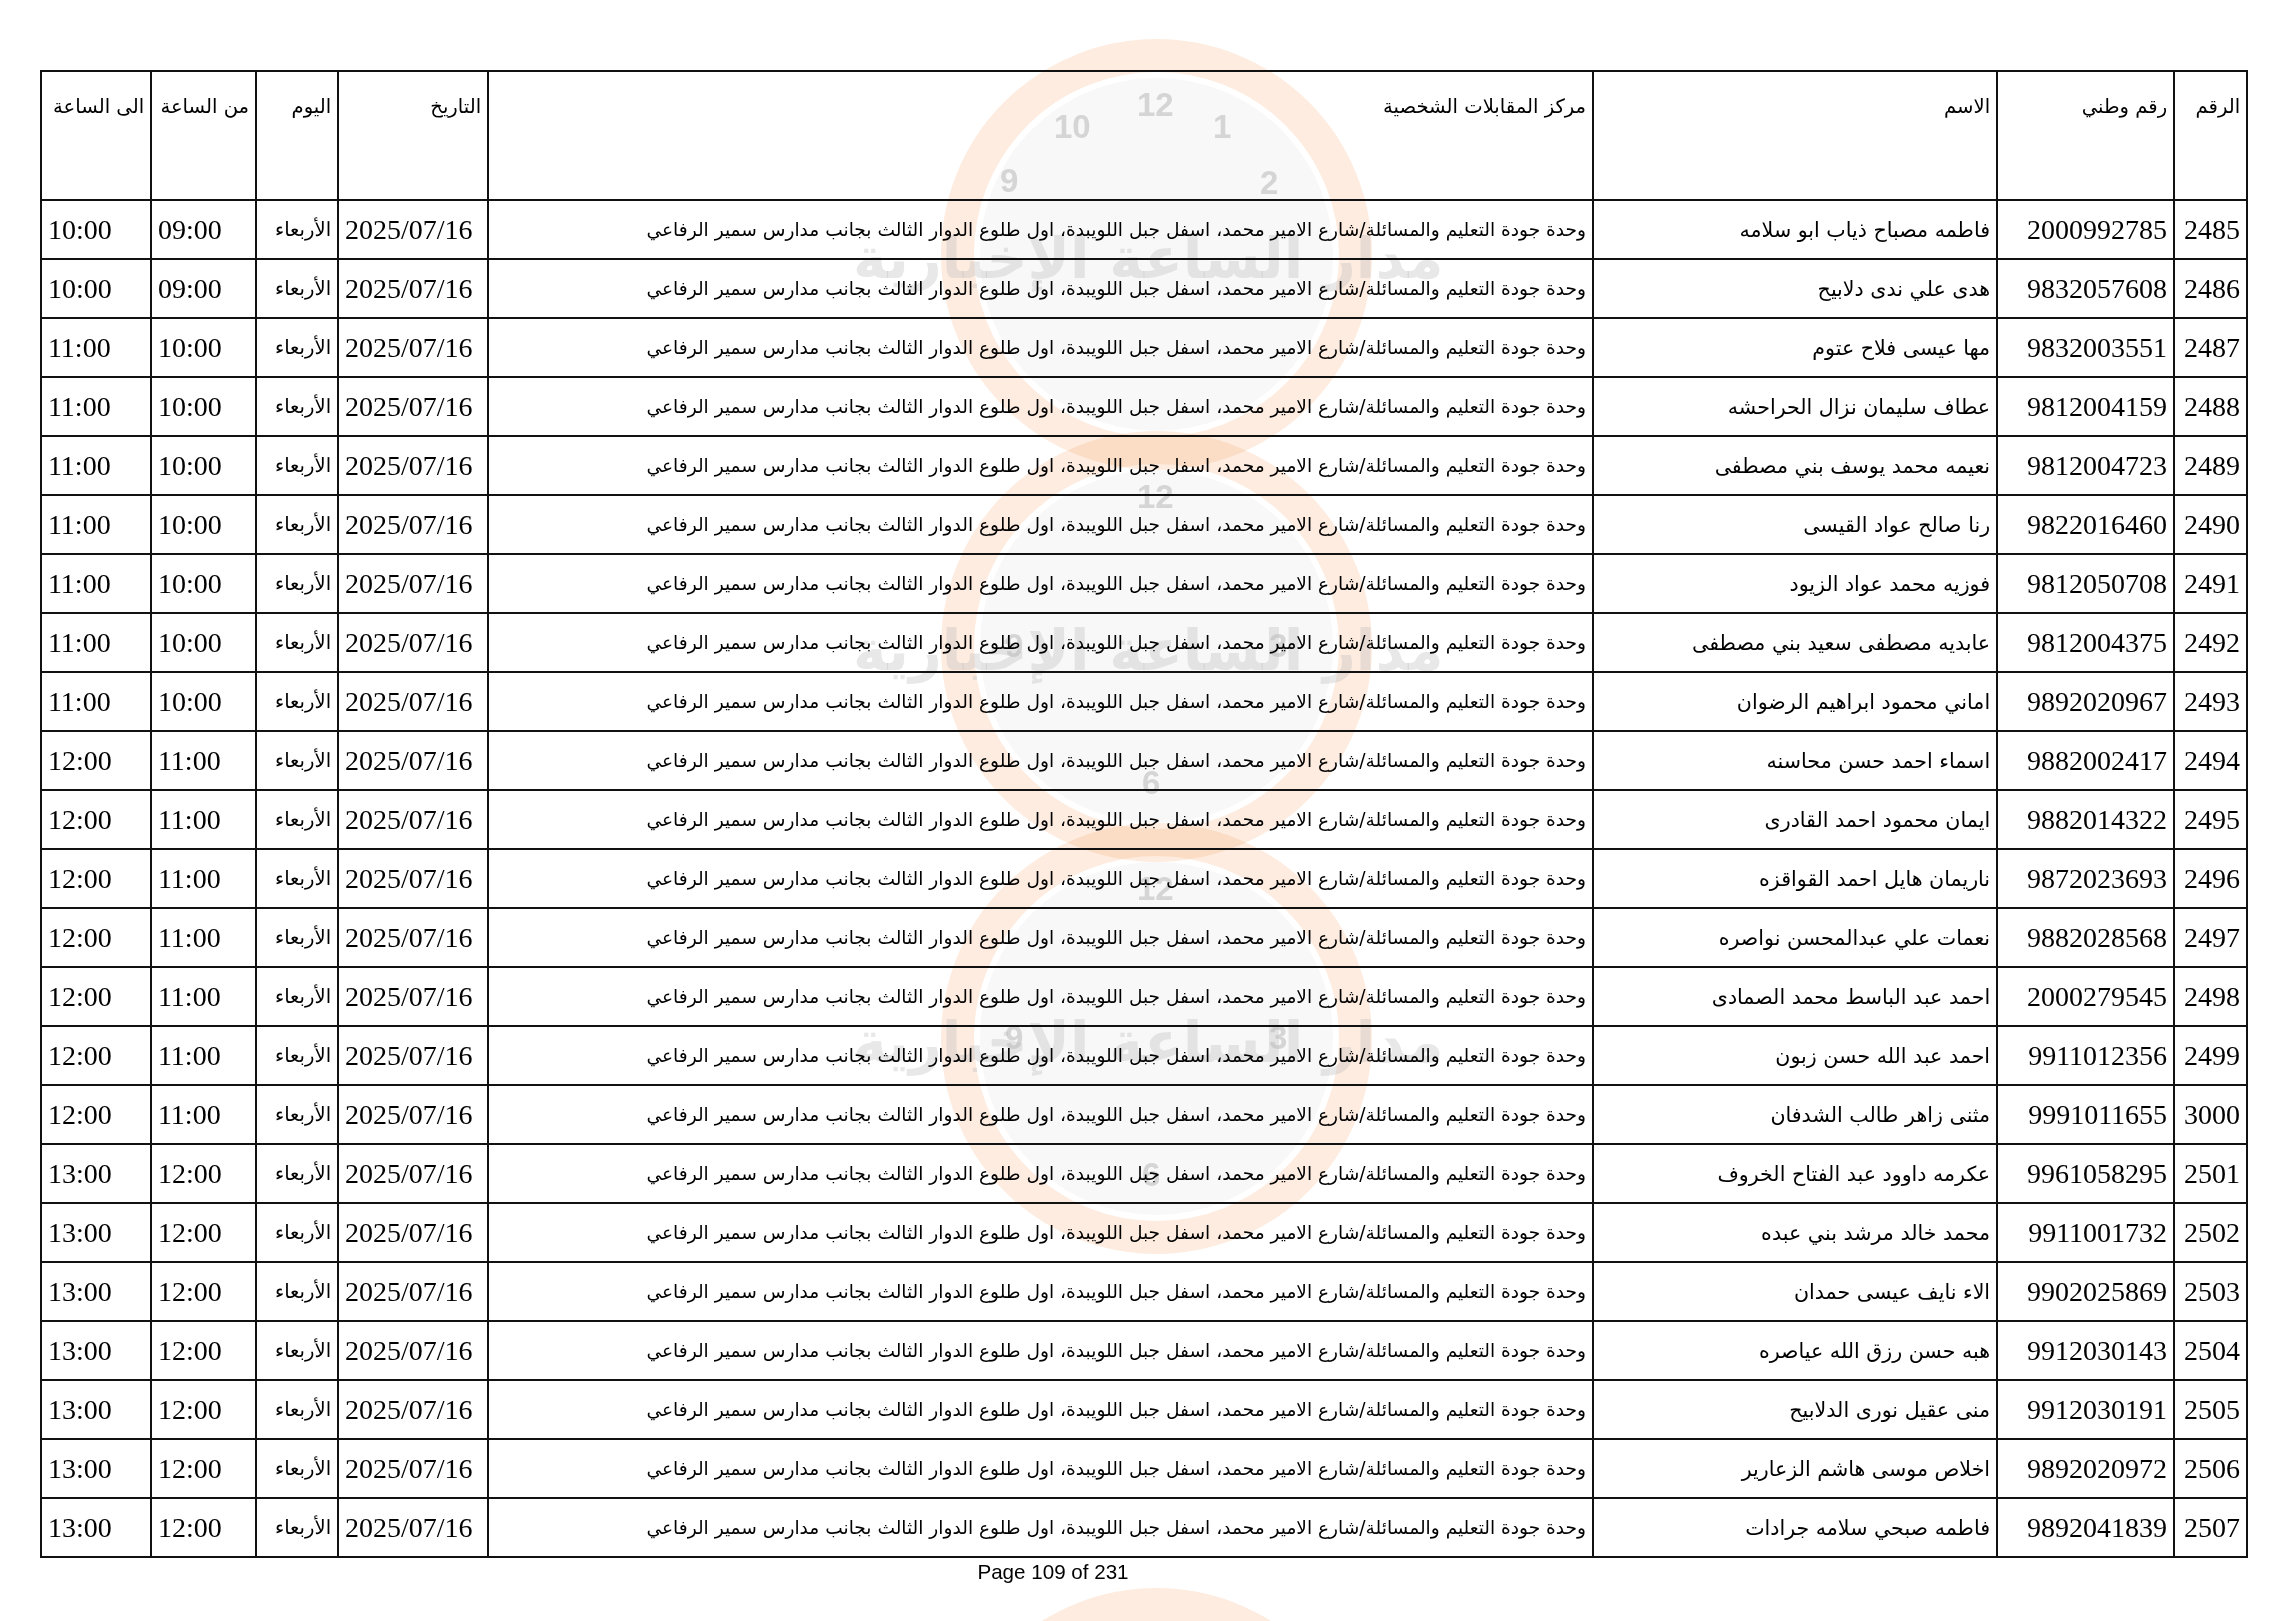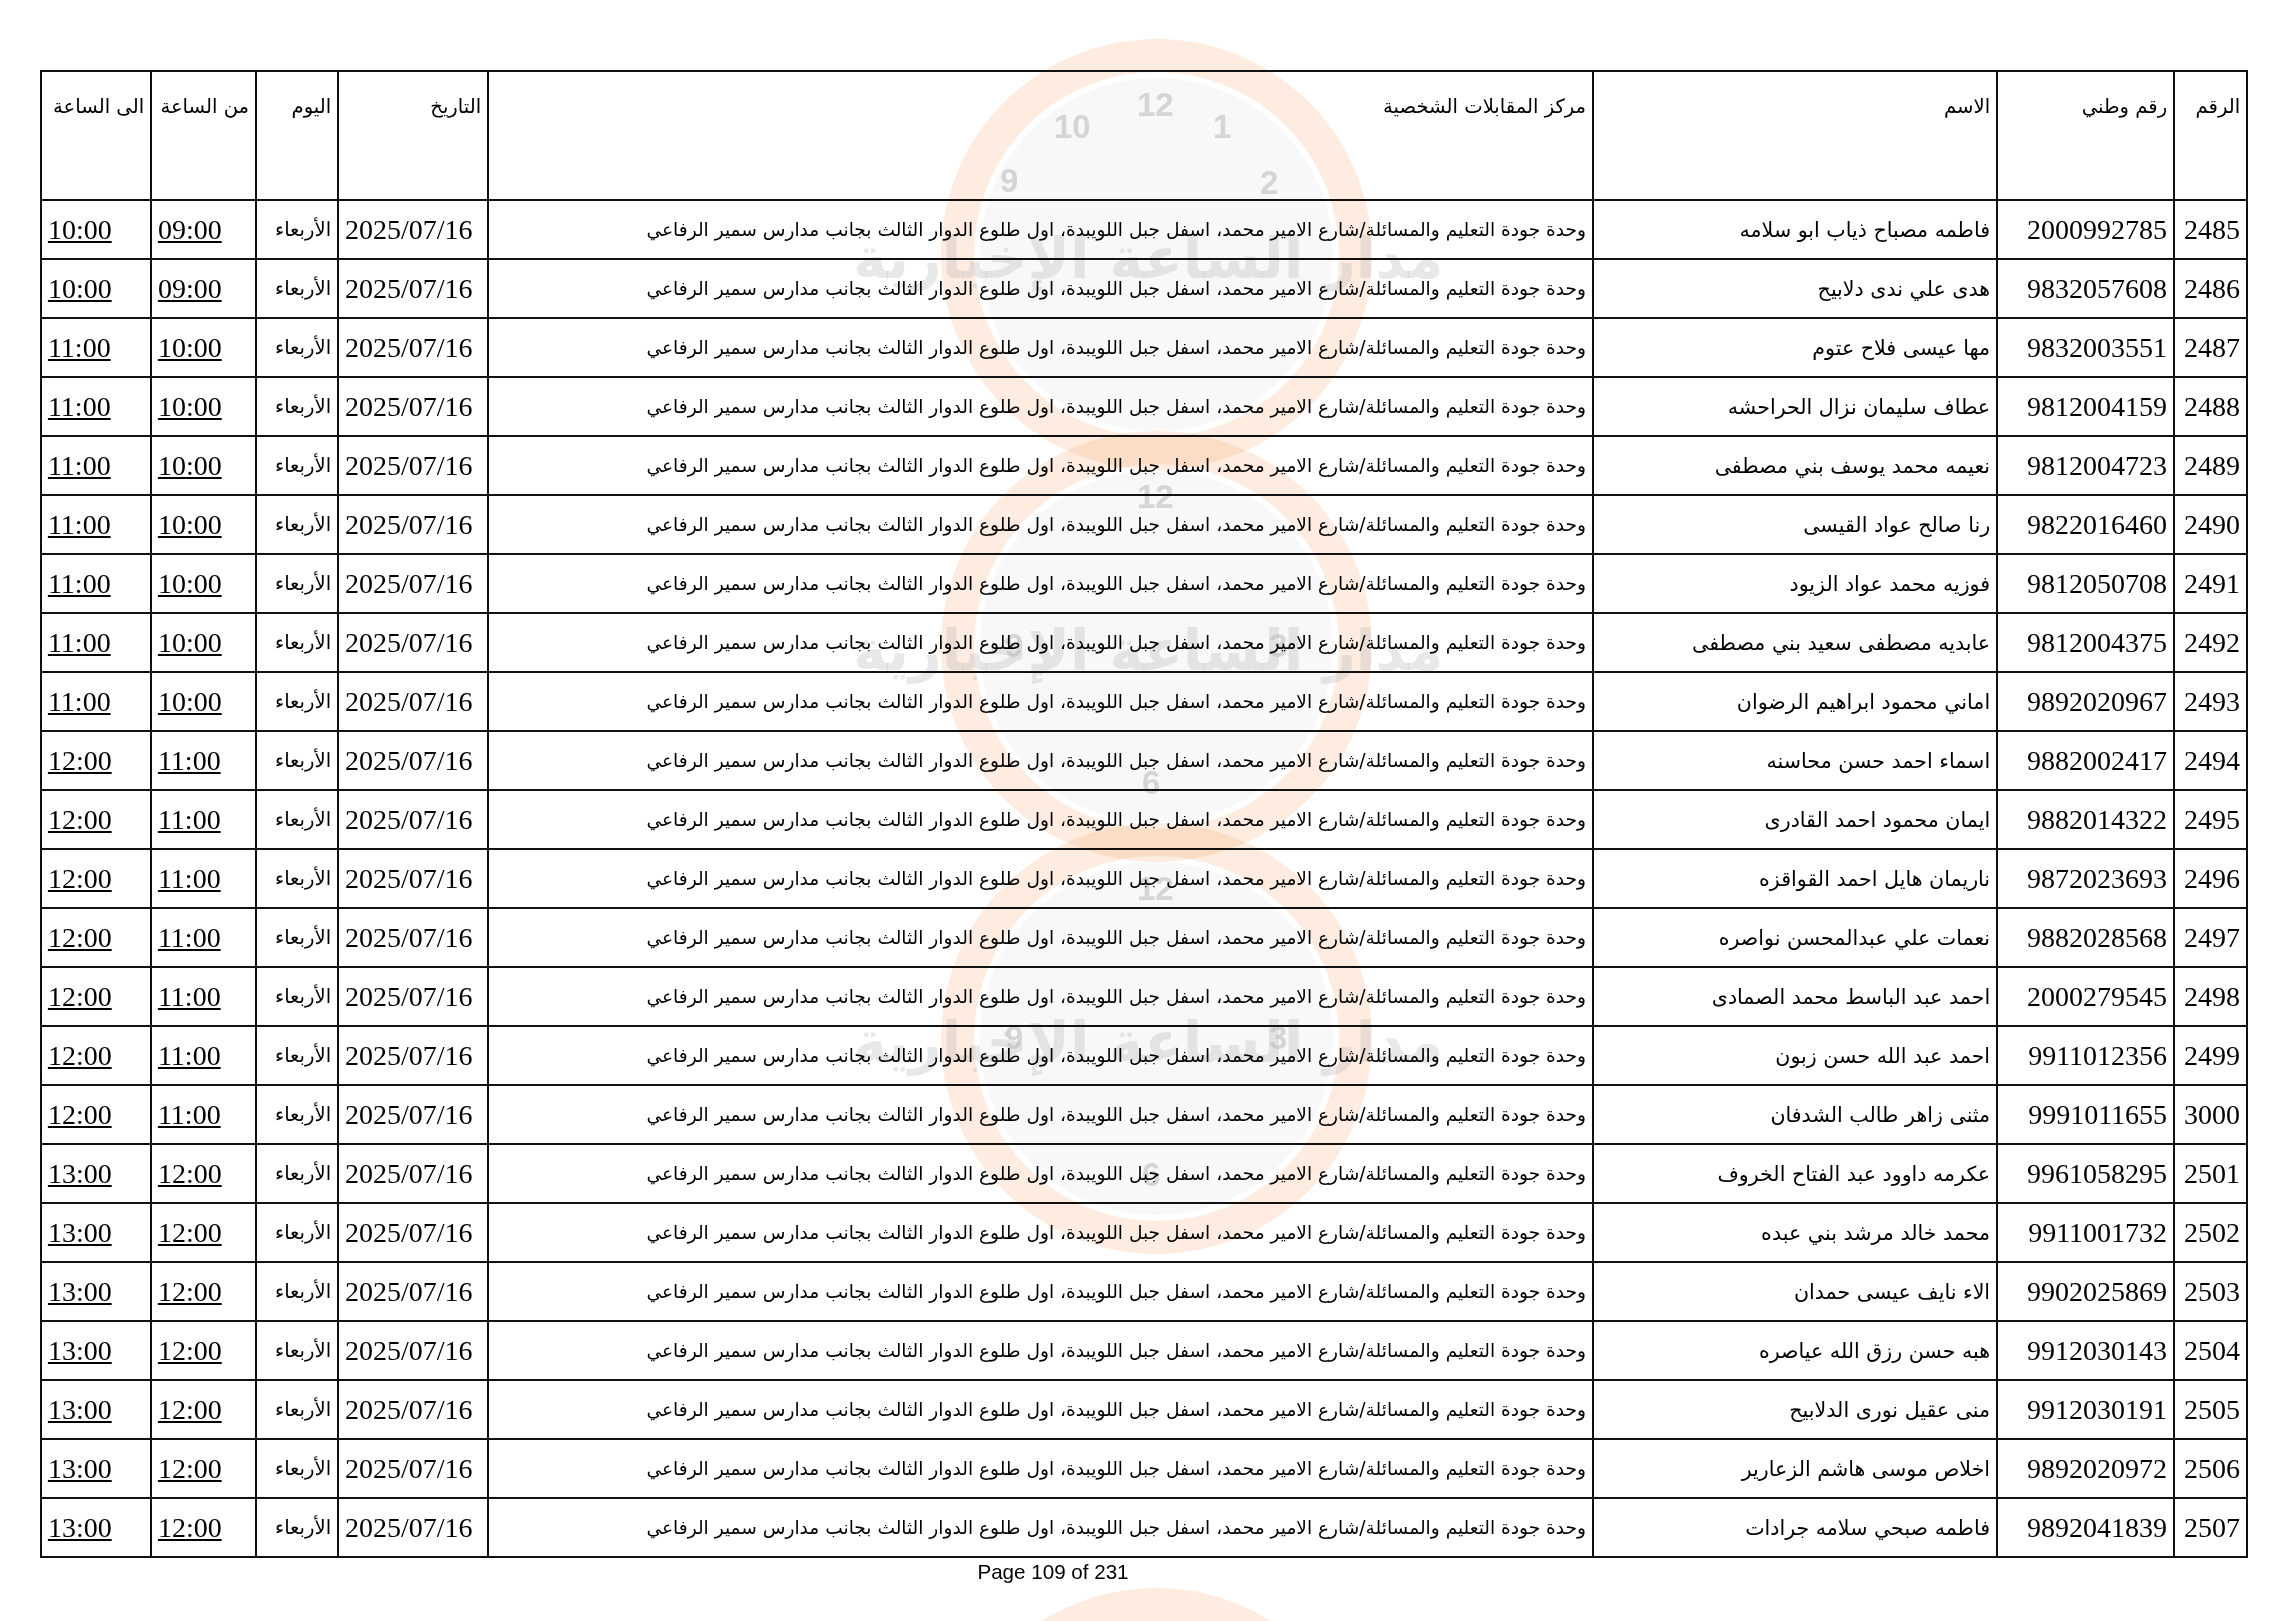--- a/index.html
+++ b/index.html
@@ -18,21 +18,21 @@
   table.sheet th, table.sheet td { border:2.9px solid #111; padding:0 5.9px; overflow:hidden; white-space:nowrap; }
   table.sheet th { height:104px; vertical-align:top; text-align:right; font-weight:normal;
                    font-family:"DejaVu Sans","Liberation Sans",sans-serif; font-size:19.6px; padding-top:23px; }
   table.sheet td { height:57px; vertical-align:middle; }
   td.num { font-size:28px; text-align:right; padding-top:7.8px; }
   td.nid { font-size:28px; text-align:right; }
   td.name { font-family:"DejaVu Sans",sans-serif; font-size:20.6px; text-align:right; padding-right:13.7px; }
   td.center { font-family:"DejaVu Sans",sans-serif; font-size:18.6px; text-align:right; vertical-align:top; padding-top:9.8px;border-radius:11px; }
   td.date { font-size:28px; text-align:left; direction:ltr; }
   td.day { font-family:Liberation Serif, serif; font-size:19.6px; text-align:right; }
-  td.time { font-size:28px; text-align:left; direction:ltr;text-decoration:underline; }
+  td.time { font-size:28px; text-align:left; direction:ltr; }
   .footer { position:absolute; left:0; width:2106px; top:1560px; text-align:center;
             font-family:"Liberation Sans","DejaVu Sans",sans-serif; font-size:20.6px; z-index:1; }
 </style>
 </head>
 <body>
 
 <div class="watermark" style="left:941px; top:39px; width:431px; height:431px;">
   <div class="wm-ring" style="left:0;top:0;width:431px;height:431px;"></div>
   <div class="wm-face" style="left:39px;top:39px;width:353px;height:353px;"></div>
   <span class="wm-num" style="left:196px;top:47px;">12</span>

